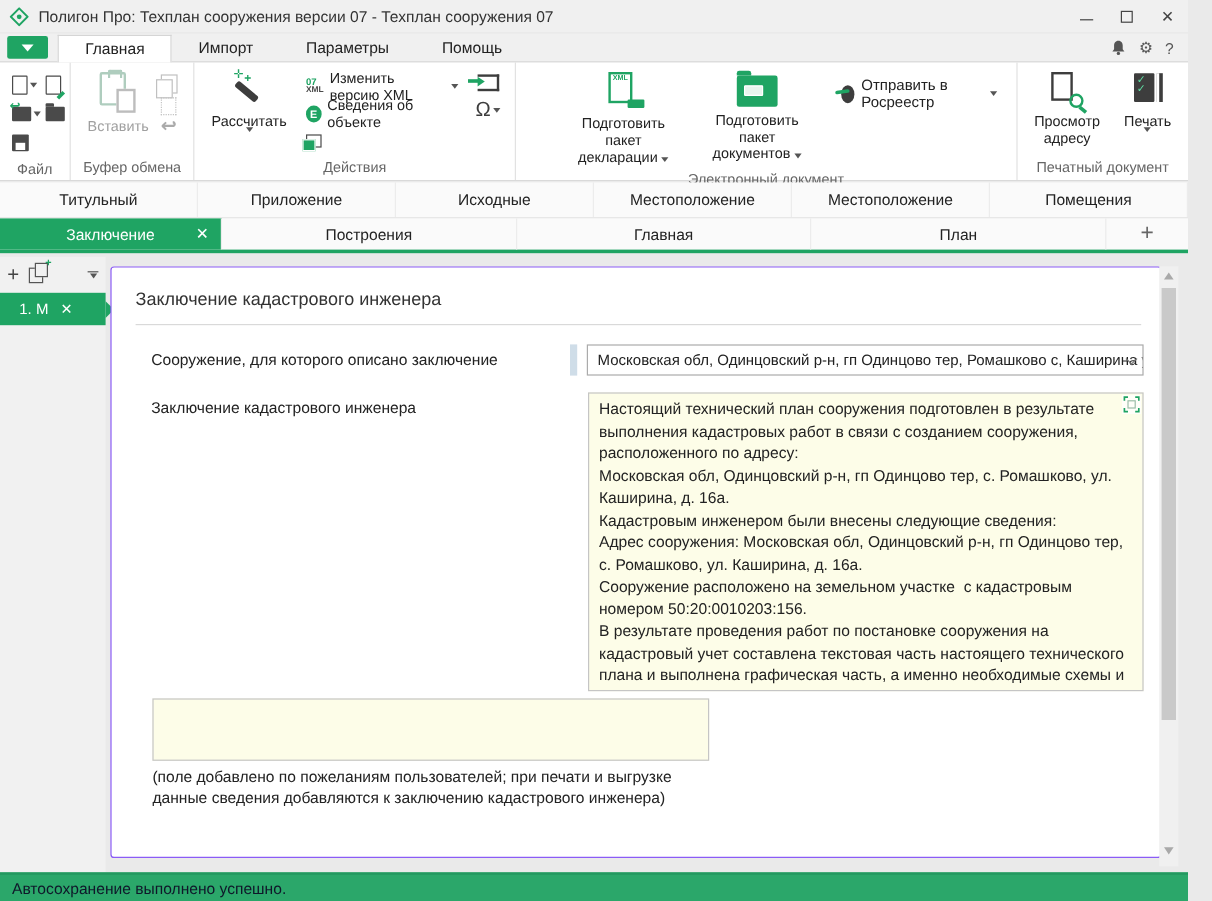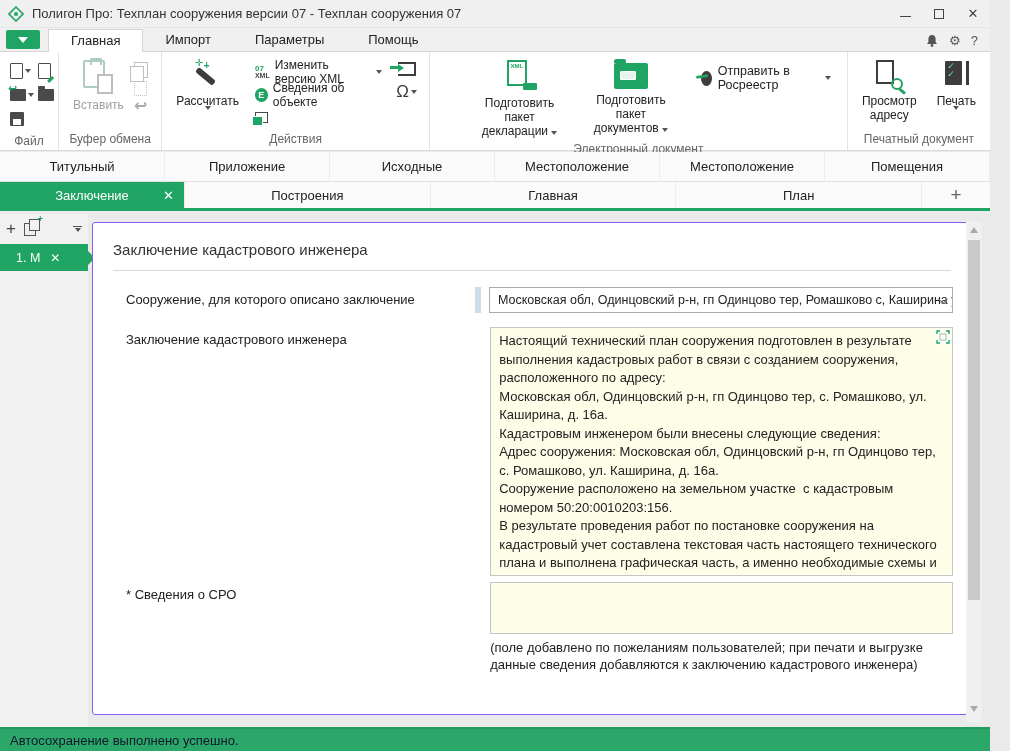--- a/index.html
+++ b/index.html
@@ -419,21 +419,20 @@
               <svg width="16" height="16" viewBox="0 0 16 16">
                 <path d="M2 5 V2 H5 M11 2 H14 V5 M14 11 V14 H11 M5 14 H2 V11" fill="none" stroke="#1FA463" stroke-width="1.4"></path>
                 <rect x="5" y="5" width="6" height="6" fill="none" stroke="#9DBFA9" stroke-width="1"></rect>
               </svg>
             </span>
           </div>
         </div>
       </div>
 
       <div class="frow" style="margin-top:6px">
-        <div class="flabel">* Сведения о СРО</div>
         <div class="ffield">
           <div class="ta-wrap">
             <textarea class="yellow-ta" rows="3" style="height: 52px;" spellcheck="false"></textarea>
           </div>
           <div class="hint">(поле добавлено по пожеланиям пользователей; при печати и выгрузке данные сведения добавляются к заключению кадастрового инженера)</div>
         </div>
       </div>
     </div>
   </div>
 

